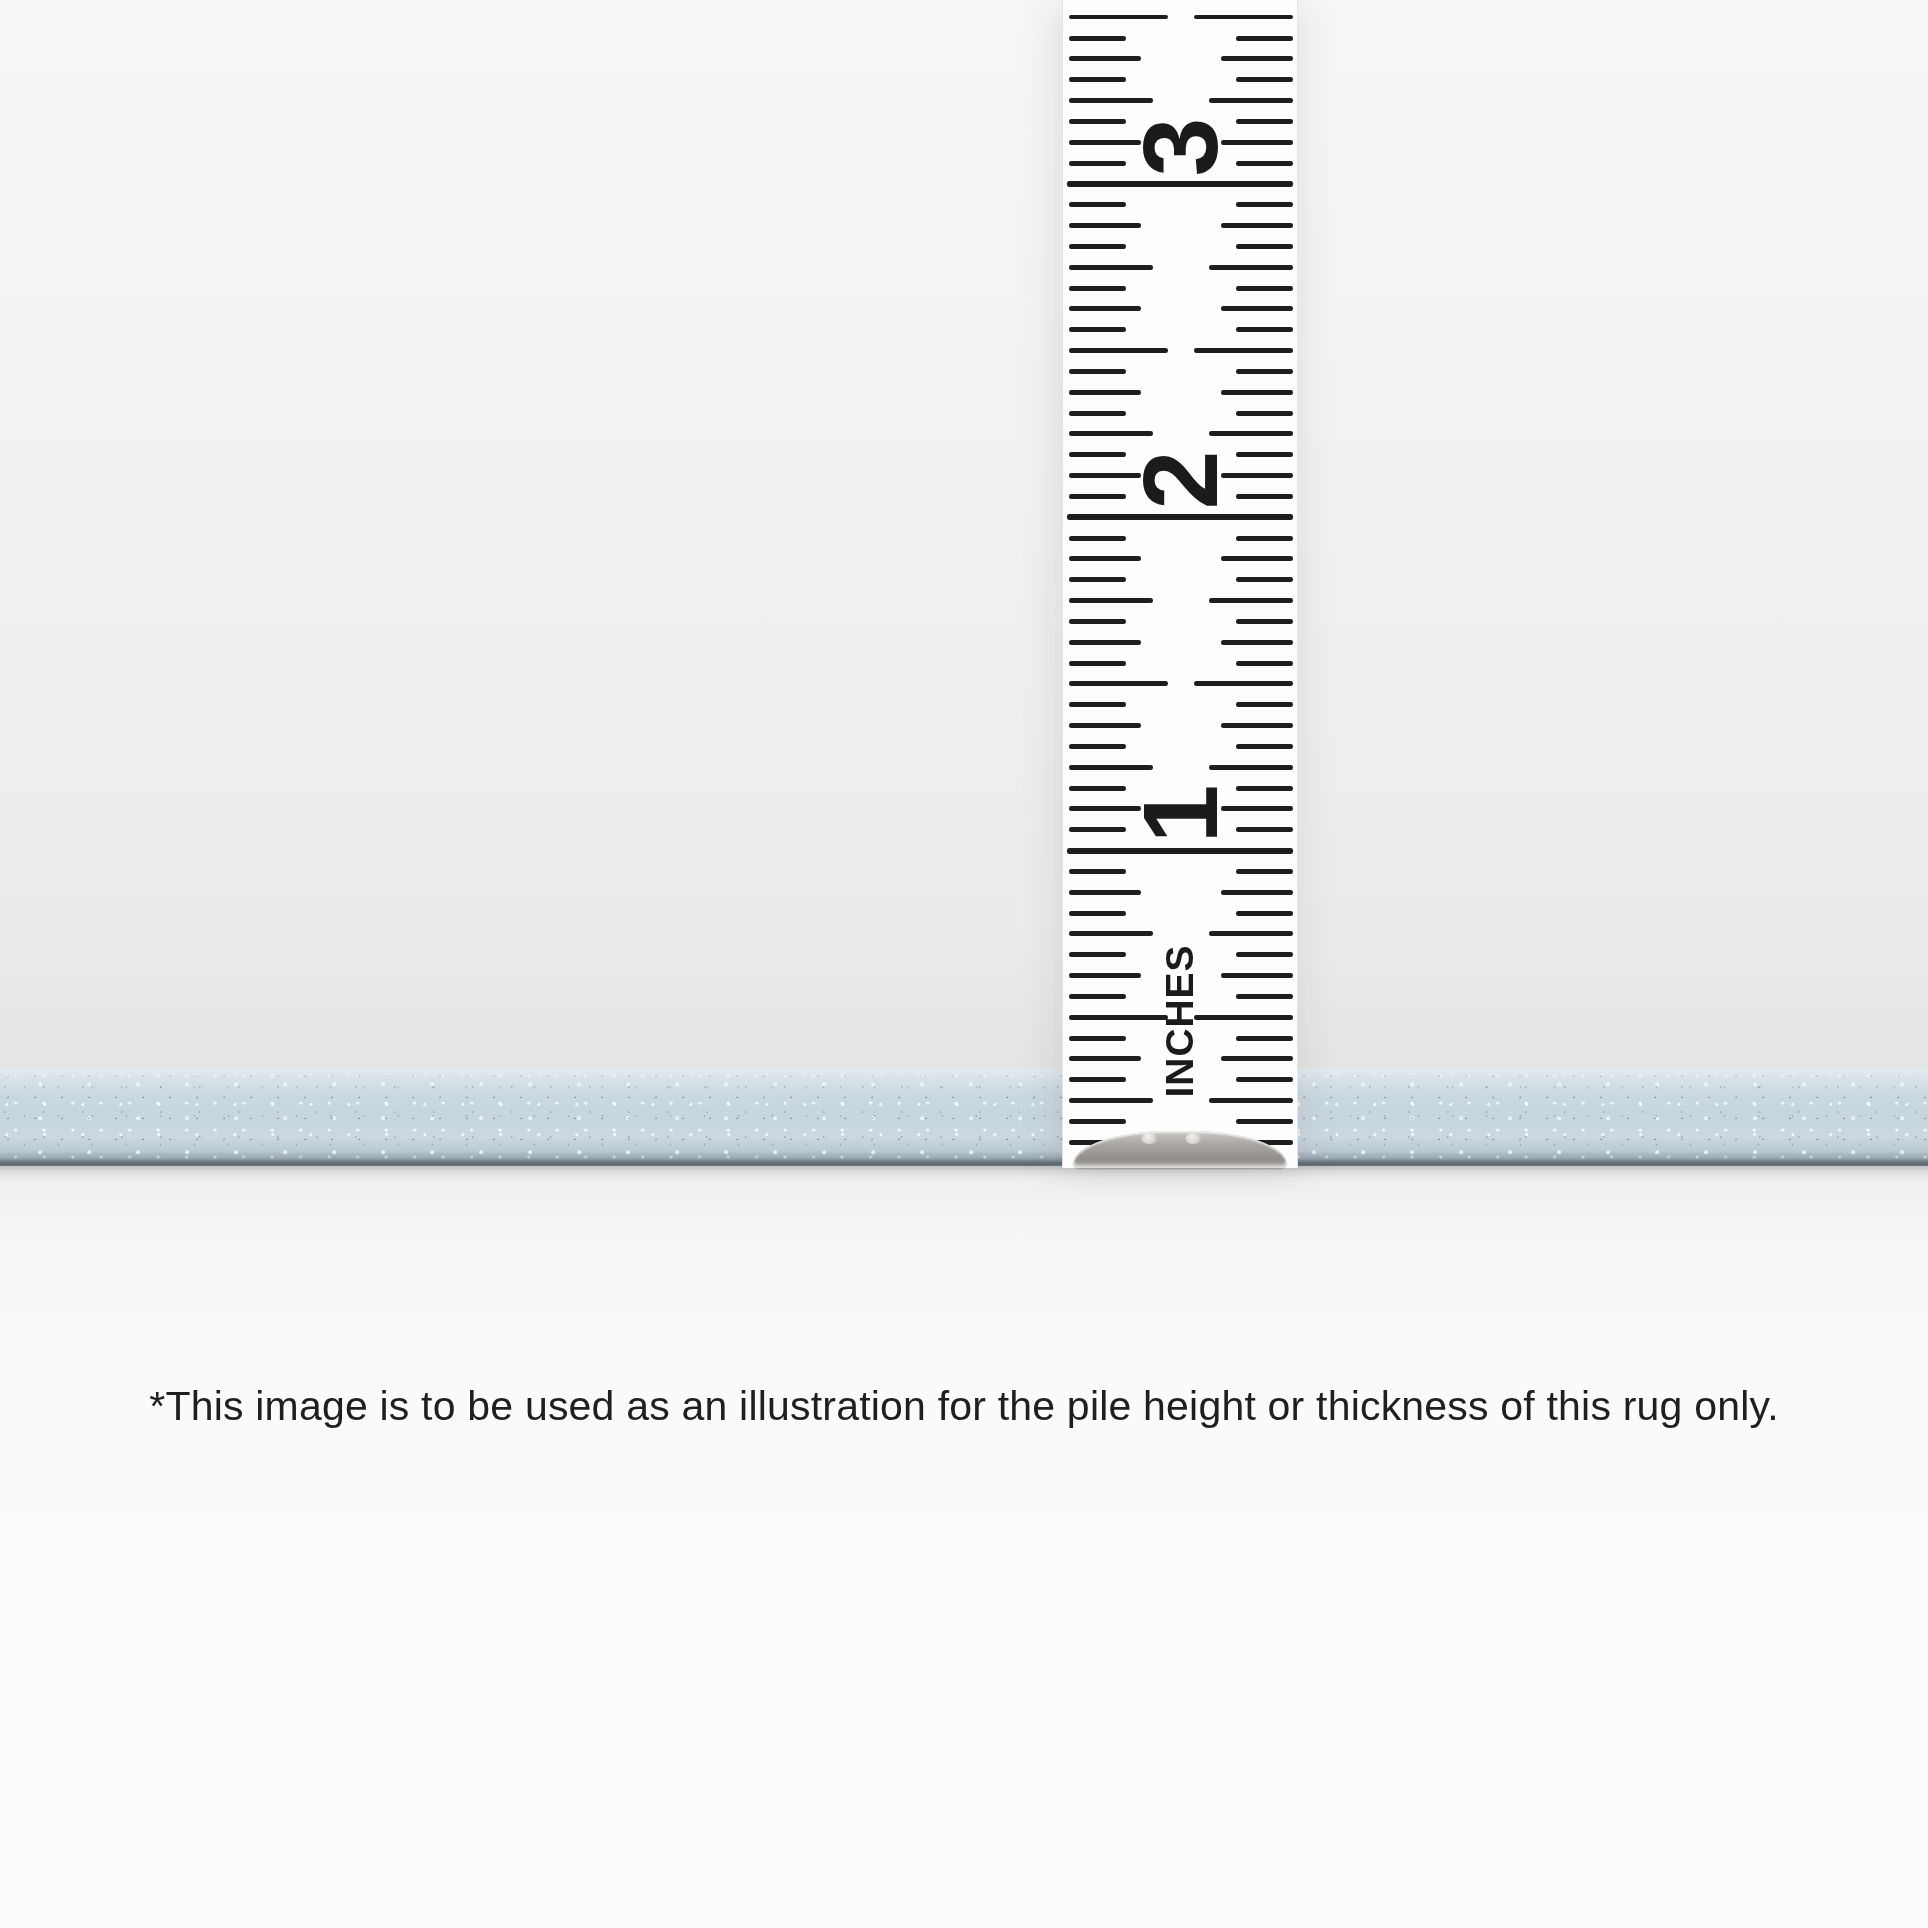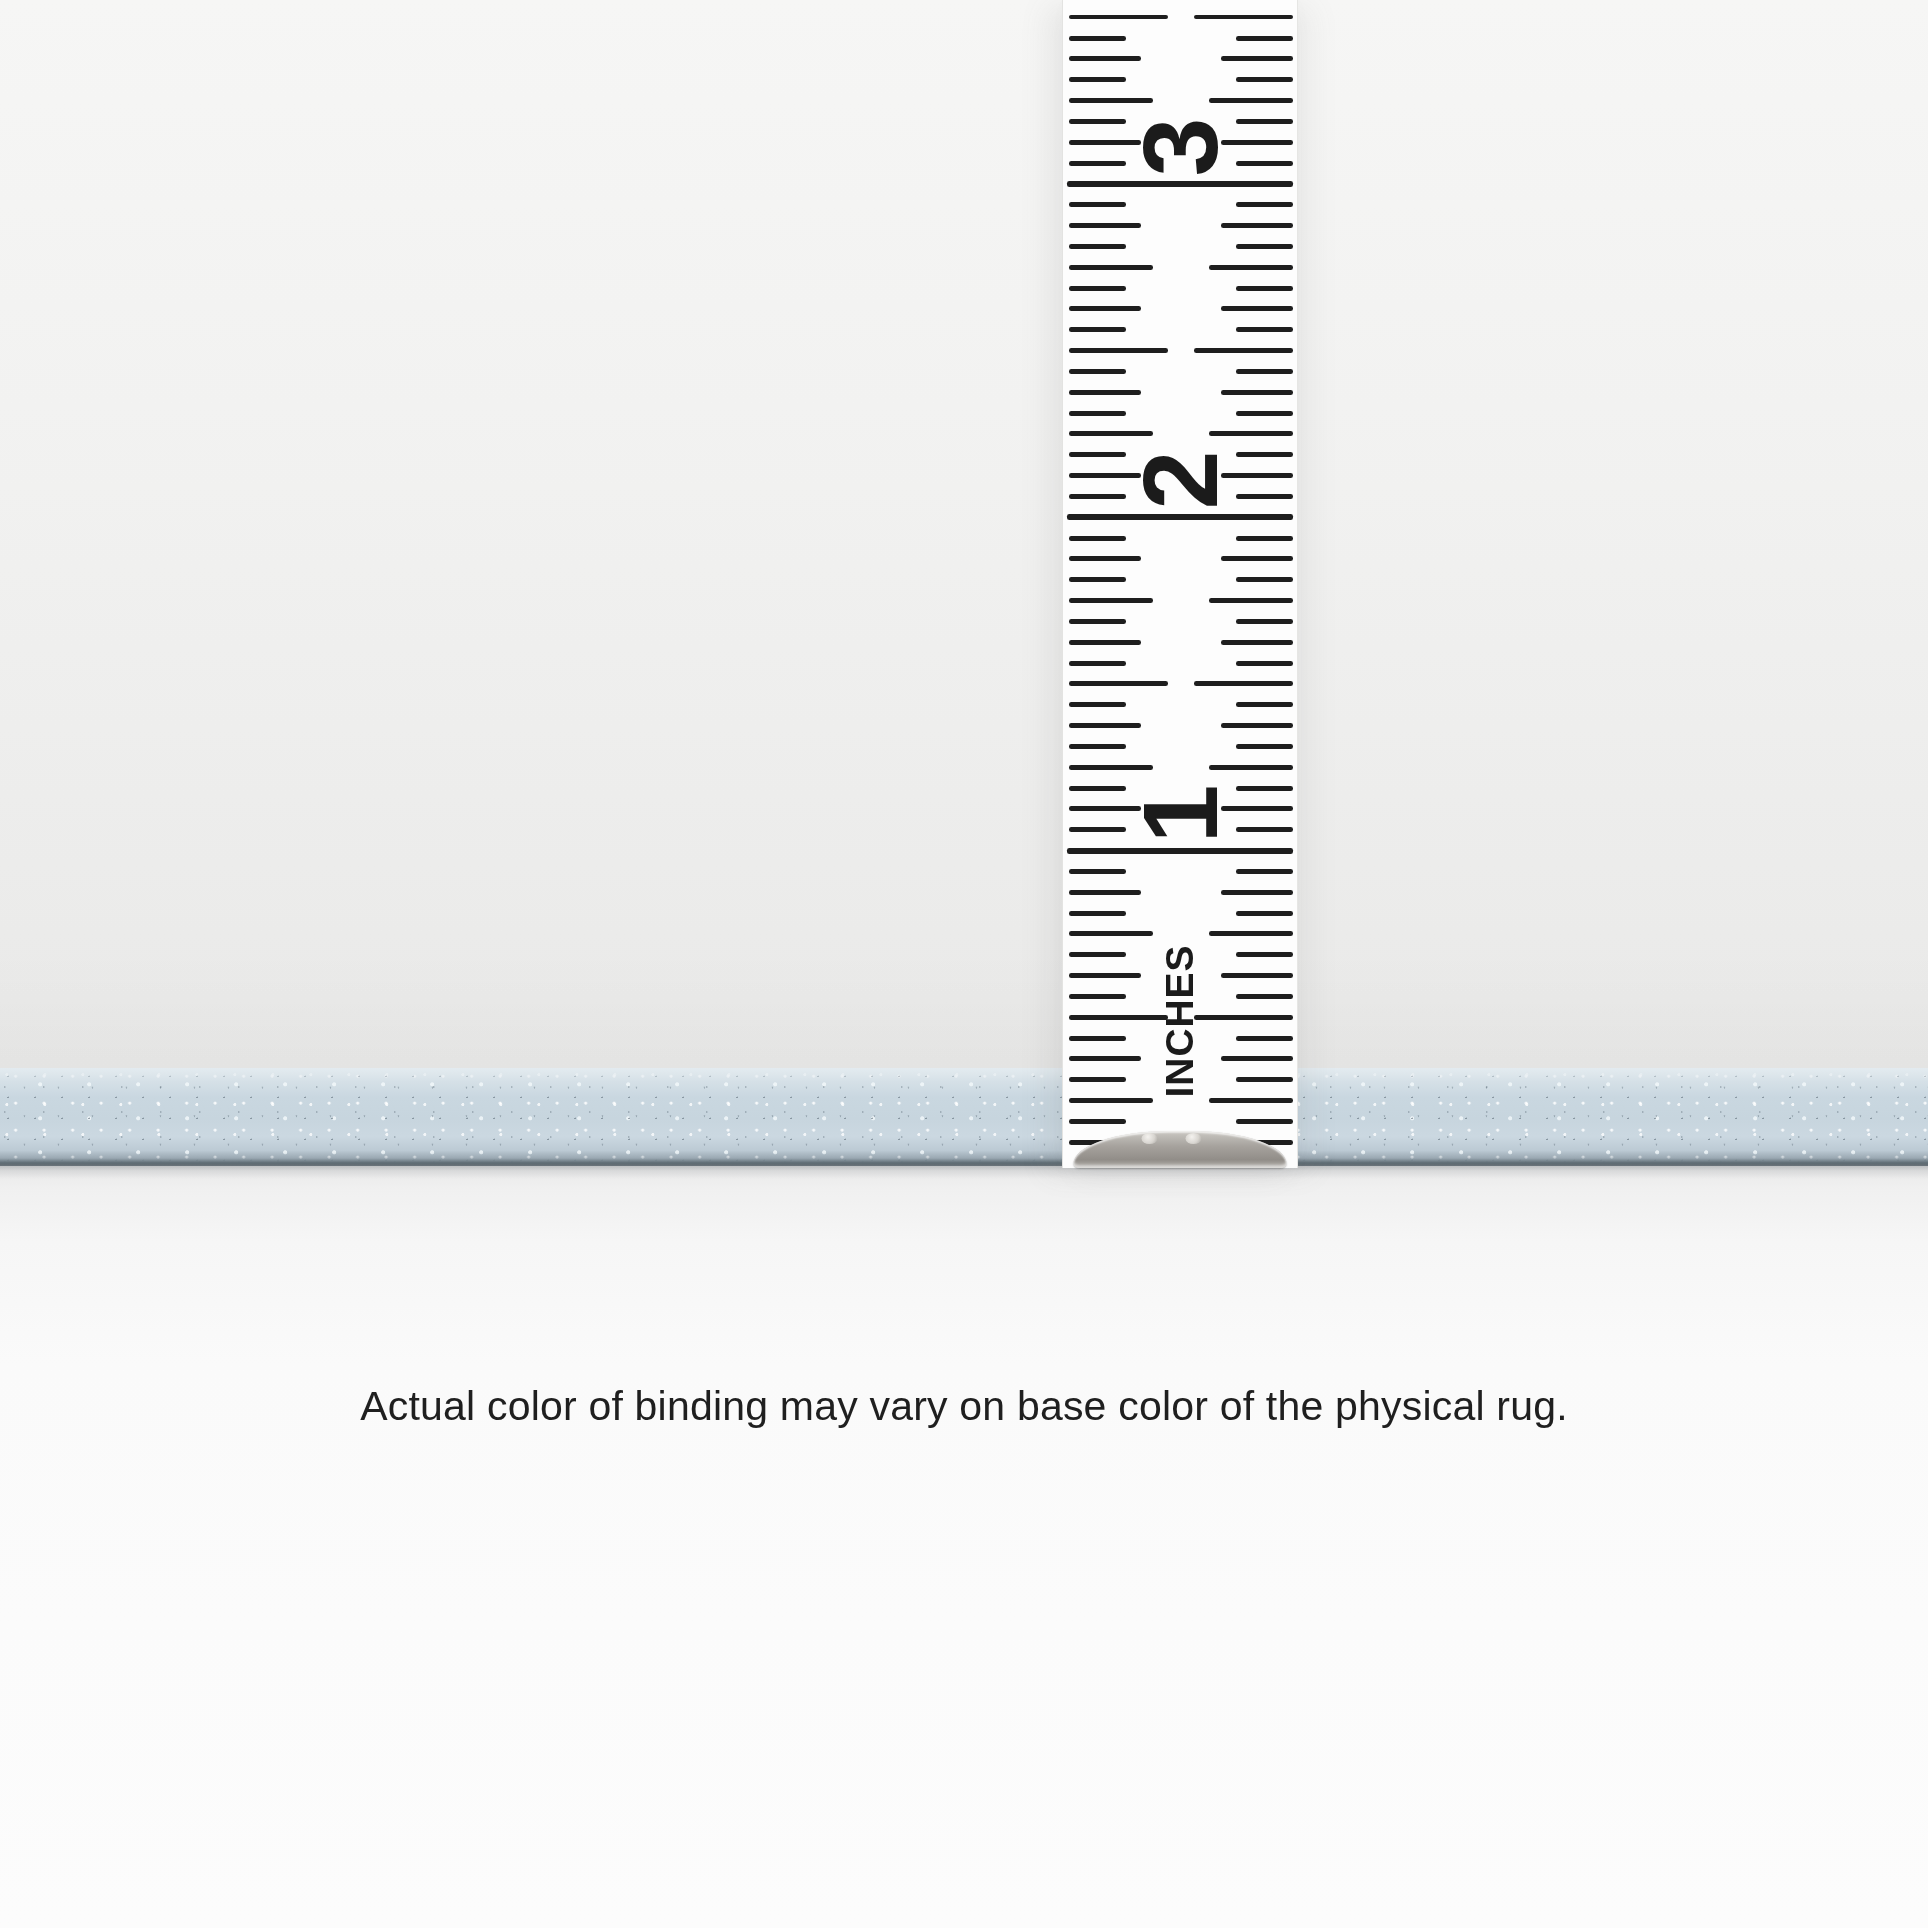--- a/index.html
+++ b/index.html
@@ -211,16 +211,16 @@
         <div class="ruler-num" style="top: 814px;">1</div>
       </div>
     <div class="ruler-unit">INCHES</div>
     <div class="ruler-tip">
       <div class="rivet r1"></div>
       <div class="rivet r2"></div>
     </div>
   </div>
 
   <div class="disclaimer">
-    <div>Actual color of binding may vary on base color of the physical rug.</div>
+    <div>*This image is to be used as an illustration for the pile height or thickness of this rug only.</div>
   </div>
 </div>
 
 
 </body></html>

